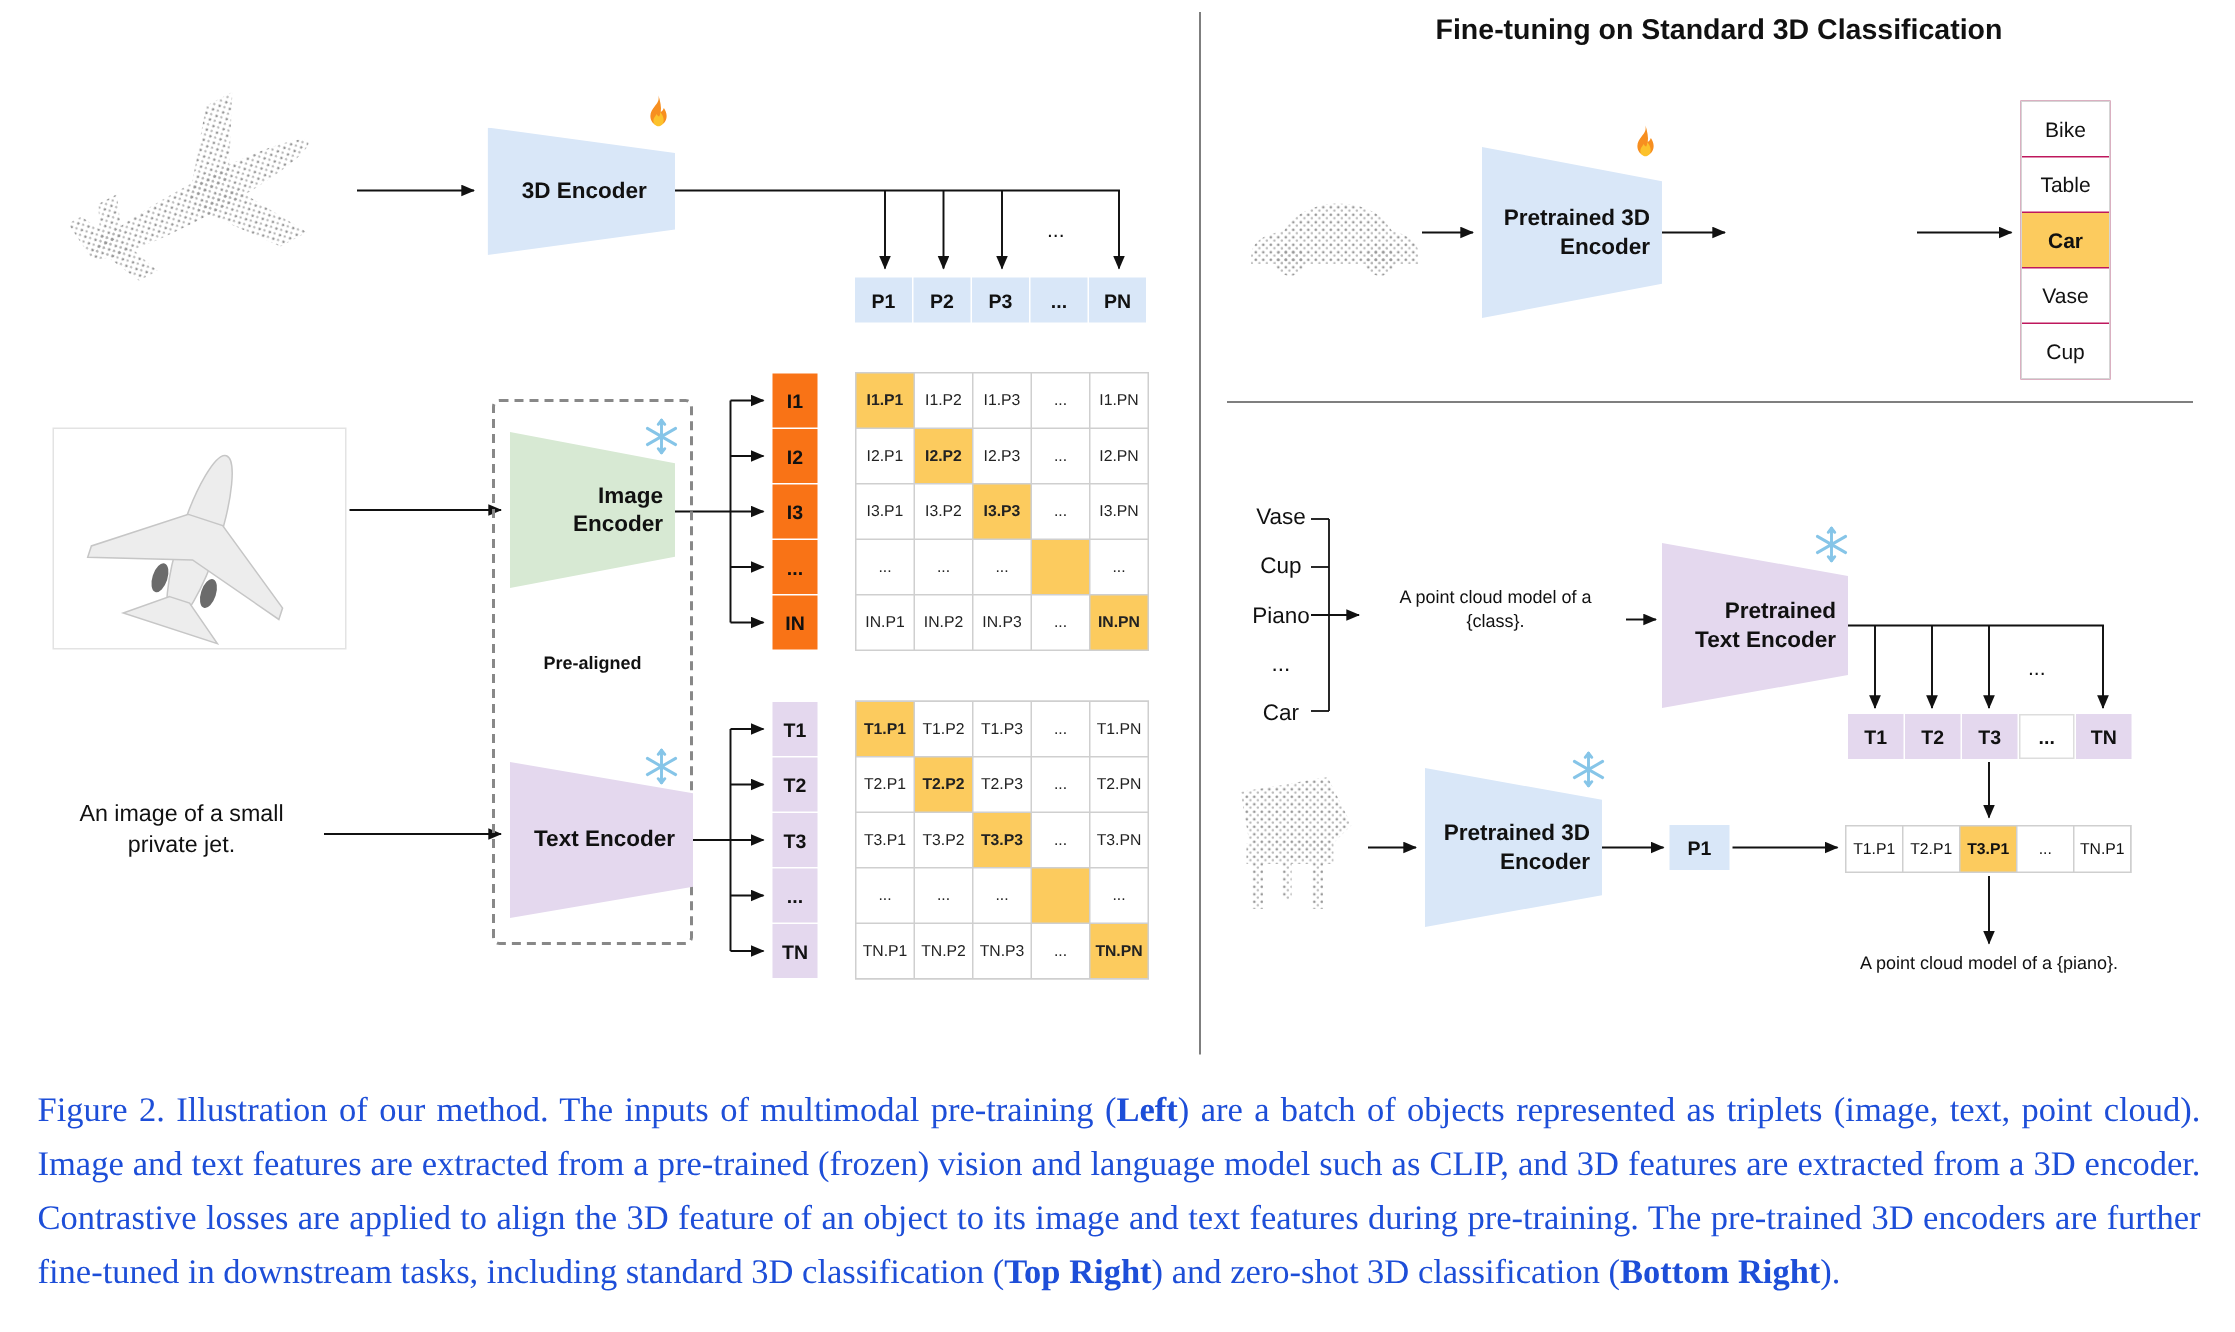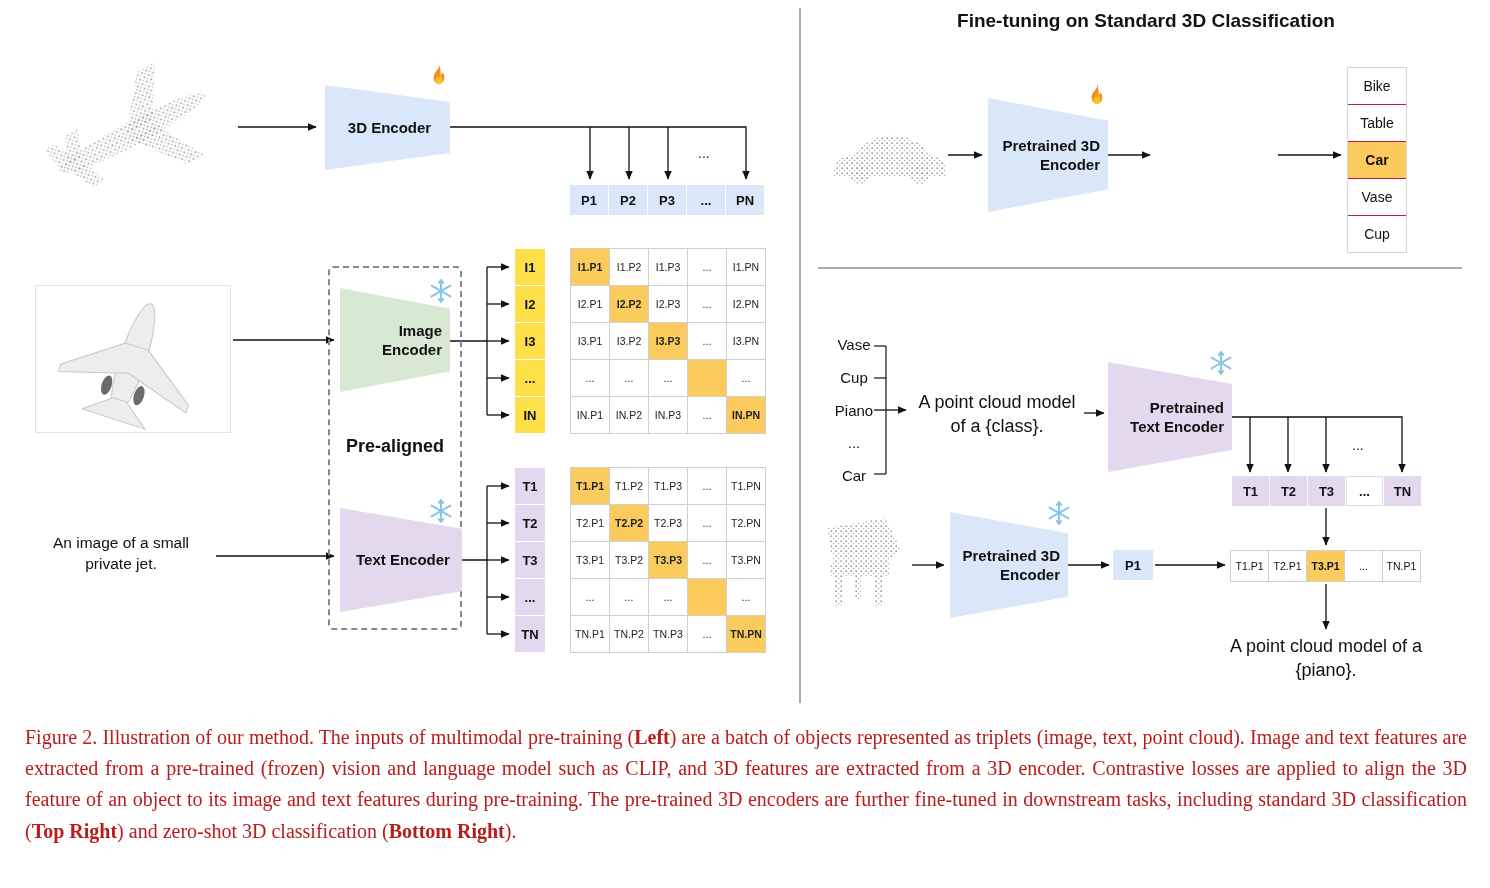--- a/index.html
+++ b/index.html
@@ -28,25 +28,25 @@
   .hrow .hcell.plain { background:#fff; border:1px solid #ddd; }
 
   .mgrid { position:absolute; display:grid; grid-template-columns:repeat(5,38px);
            grid-auto-rows:36px; gap:1px; background:#cfcfcf; border:1px solid #cfcfcf; }
   .mcell { background:#fff; display:flex; align-items:center; justify-content:center;
            font-size:10.5px; color:#222; }
   .mcell.hl { background:#fccb5e; font-weight:bold; }
 
   .lcol { position:absolute; display:grid; grid-auto-rows:36px; gap:1px; width:30px; }
   .lcol .lcell { display:flex; align-items:center; justify-content:center; font-weight:bold; font-size:13px; }
-  .lcol.green .lcell  { background:#fde047; }
+  .lcol.green .lcell  { background:#f97316; }
   .lcol.purple .lcell { background:#e4d8ee; }
 
   .dashed-box { position:absolute; border:2px dashed #888; border-radius:5px; }
-  .plain-text { position:absolute; font-size:18px; text-align:center; line-height:1.35; }
+  .plain-text { position:absolute; font-size:12px; text-align:center; line-height:1.35; }
 
   .photo { position:absolute; background:#fff; border:1px solid #e3e3e3; }
 
   .head-box { position:absolute; background:#c7c7c7; border:1px solid #9a9a9a; border-radius:9px;
               display:flex; align-items:center; justify-content:center; text-align:center;
               font-weight:bold; font-size:15px; line-height:1.3; }
 
   .clist { position:absolute; display:grid; grid-auto-rows:36px; width:60px; gap:1px;
            background:#be185d; border:1px solid #d5d5d5; }
   .clist .ccell { background:#fff; display:flex; align-items:center; justify-content:center; font-size:14px; }
@@ -57,22 +57,22 @@
 
   .p1cell { position:absolute; width:40px; height:30px; background:#d9e7f8;
             display:flex; align-items:center; justify-content:center; font-weight:bold; font-size:13px; }
 
   .prow { position:absolute; display:grid; grid-template-columns:repeat(5,37px); grid-auto-rows:30px;
           gap:1px; background:#cfcfcf; border:1px solid #cfcfcf; }
   .prow .pcell { background:#fff; display:flex; align-items:center; justify-content:center; font-size:10.5px; }
   .prow .pcell.hl { background:#fccb5e; font-weight:bold; }
 
   .caption { position:absolute; left:25px; top:722px; width:1442px;
-             font-family:"Liberation Serif", serif; font-size:20px; line-height:1.56;
-             text-align:justify; color:#b91c1c; }
+             font-family:"Liberation Serif", serif; font-size:23px; line-height:1.56;
+             text-align:justify; color:#1d4ed8; }
   .caption b { font-weight:bold; }
 
   .svgtext { font-family:"Liberation Sans", sans-serif; font-size:14px; fill:#111; }
 </style>
 </head>
 <body>
 
 <div class="canvas">
 
   <svg class="connectors" width="1490" height="888">

